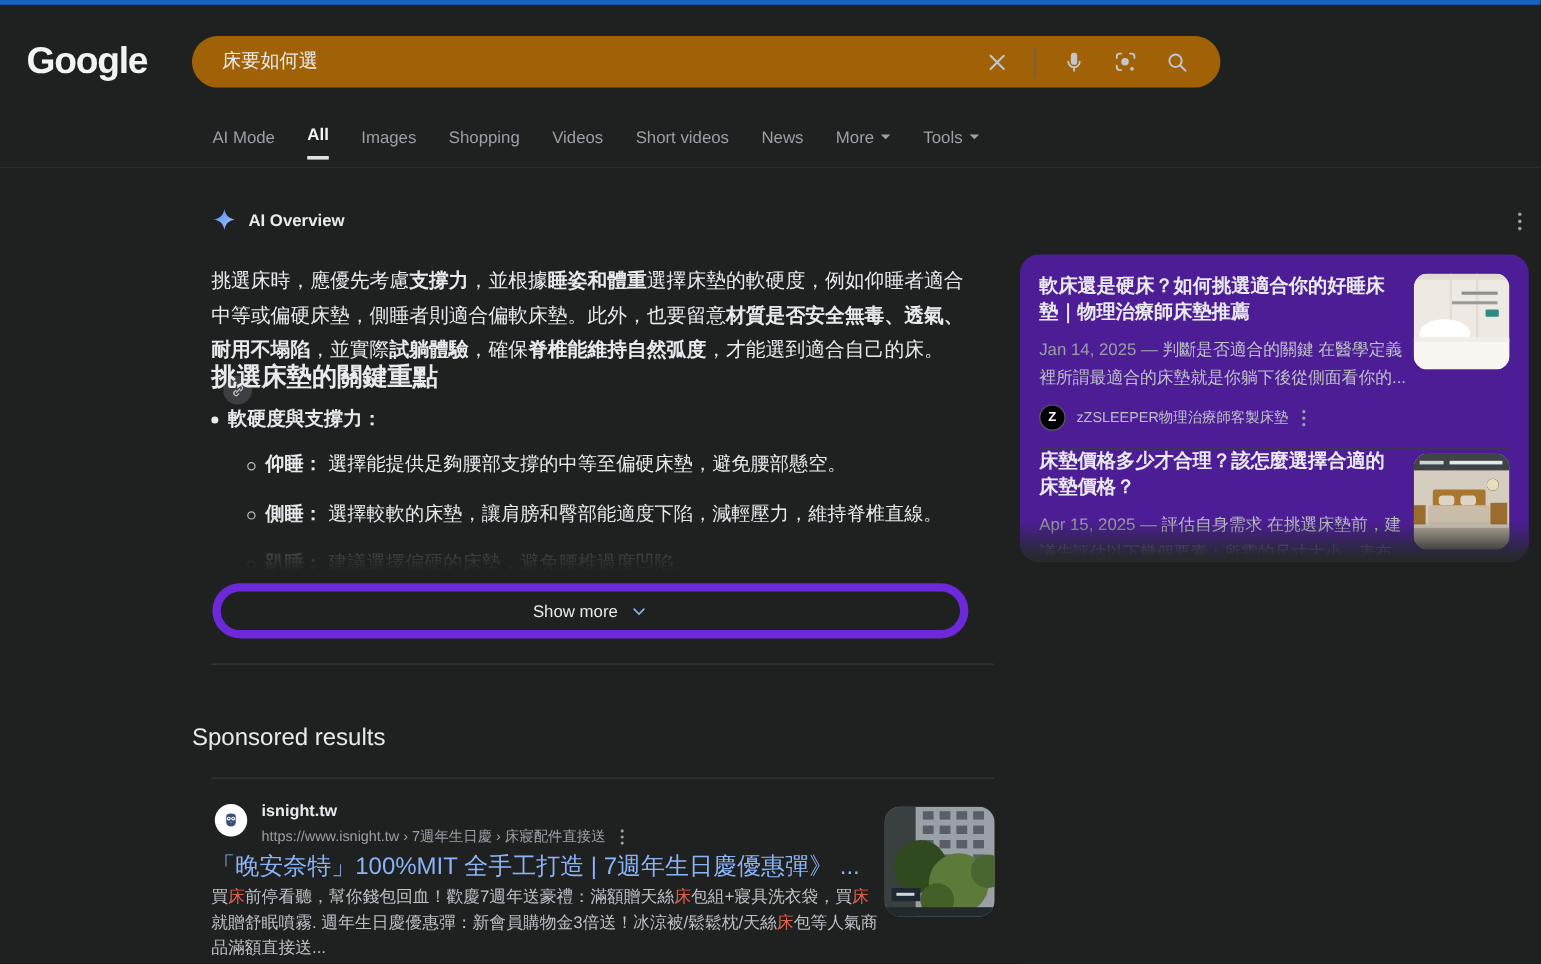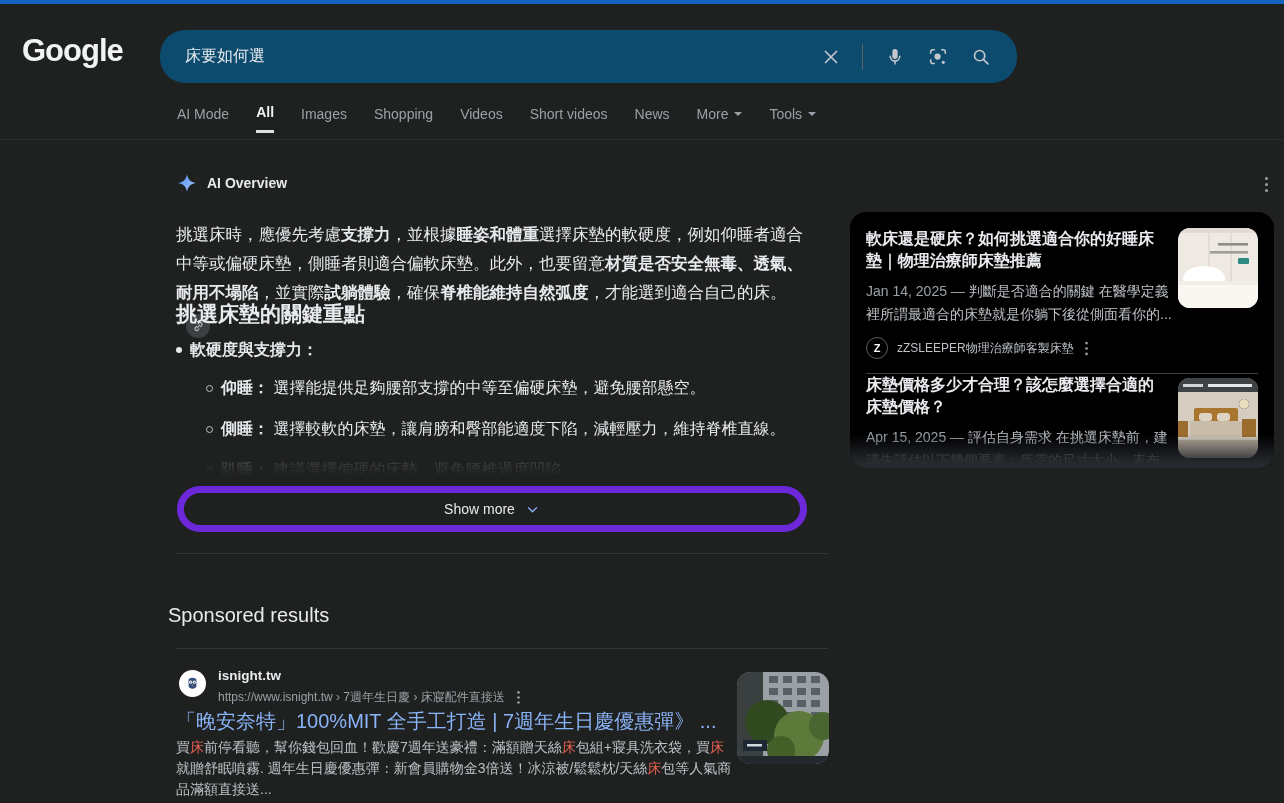--- a/index.html
+++ b/index.html
@@ -4,21 +4,21 @@
 <style>
   html,body{margin:0;padding:0;background:#161617;}
   .page{position:relative;width:1284px;height:803px;background:#1f2020;overflow:hidden;
         font-family:"Liberation Sans","DejaVu Sans",sans-serif;color:#e8eaed;}
 
   
   .top-accent{position:absolute;top:0;left:0;width:1284px;height:4px;background:#1565c0;}
 
   
   .logo{position:absolute;left:22px;top:33px;font-size:31px;font-weight:bold;letter-spacing:-1px;color:#f1f3f4;cursor:pointer;}
-  .searchbar{position:absolute;left:160px;top:30px;width:857px;height:53px;border-radius:25px;background:#0c4a6e;display:flex;align-items:center;gap:7px;}
+  .searchbar{position:absolute;left:160px;top:30px;width:857px;height:43px;border-radius:25px;background:#a16207;display:flex;align-items:center;gap:7px;}
   .query{flex:1;padding-left:25px;font-size:16px;color:#e8eaed;white-space:nowrap;overflow:hidden;}
   .sb-icons{display:flex;align-items:center;gap:21px;padding-right:25px;}
   .sb-icons .ic{display:flex;align-items:center;justify-content:center;cursor:pointer;}
   .vdiv{width:1px;height:26px;background:#5f6368;}
 
   .tabs{position:absolute;left:177px;top:104px;display:flex;gap:27px;font-size:14px;color:#9aa0a6;}
   .tab{display:flex;align-items:center;gap:6px;padding-bottom:10px;cursor:pointer;}
   .tab.active{color:#f1f3f4;font-weight:bold;border-bottom:3px solid #dfe1e5;}
   .caret{width:0;height:0;border-left:4px solid transparent;border-right:4px solid transparent;border-top:4px solid #9aa0a6;}
   .header-line{position:absolute;top:139px;left:0;width:1284px;height:1px;background:#2a2c2f;}
@@ -43,32 +43,32 @@
   .fade3{opacity:.5;}
   .aio-list::after{content:"";position:absolute;left:0;right:0;bottom:0;height:48px;
         background:linear-gradient(to bottom,rgba(31,32,32,0),#1f2020 92%);pointer-events:none;}
 
   .show-more{position:absolute;left:177px;top:486px;width:630px;height:46px;box-sizing:border-box;
         border:7px solid #6d28d9;border-radius:24px;background:transparent;color:#e8eaed;font-size:14px;
         display:flex;align-items:center;justify-content:center;gap:10px;cursor:pointer;font-family:inherit;}
   .hline{position:absolute;height:1px;background:#35383b;}
 
   
-  .sp-head{position:absolute;left:168px;top:604px;font-size:20px;color:#e8eaed;}
+  .sp-head{position:absolute;left:160px;top:604px;font-size:20px;color:#e8eaed;}
   .ad{position:absolute;left:176px;top:660px;width:656px;height:143px;}
   .ad-favicon{position:absolute;left:3px;top:10px;width:27px;height:27px;border-radius:50%;background:#fff;overflow:hidden;display:flex;align-items:center;justify-content:center;}
   .ad-site{position:absolute;left:42px;top:8px;font-size:13.5px;font-weight:bold;color:#e8eaed;cursor:pointer;}
   .ad-url{position:absolute;left:42px;top:28px;font-size:12px;color:#9aa0a6;display:flex;align-items:center;gap:10px;}
   .ad-title{position:absolute;left:0;top:48px;font-size:20px;color:#8ab4f8;white-space:nowrap;cursor:pointer;text-align:right;}
   .ad-desc{position:absolute;left:0;top:77px;width:556px;font-size:14px;line-height:21px;color:#bdc1c6;}
   .hl{color:#e2604e;}
   .ad-thumb{position:absolute;left:561px;top:12px;width:92px;height:92px;border-radius:14px;overflow:hidden;cursor:pointer;}
 
   
-  .sidebar{position:absolute;left:850px;top:212px;width:424px;height:256px;border-radius:16px;background:#000000;overflow:hidden;}
+  .sidebar{position:absolute;left:850px;top:212px;width:424px;height:256px;border-radius:16px;background:#4c1d95;overflow:hidden;}
   .sb-inner{position:relative;padding:16px;}
   .card-title{width:302px;font-size:16px;line-height:21.5px;font-weight:bold;color:#e8eaed;cursor:pointer;}
   .card-title.t2m{}
   .thumb{position:absolute;right:16px;width:80px;height:80px;border-radius:12px;overflow:hidden;cursor:pointer;}
   .pos1{top:16px;} .pos2{top:166px;}
   .card-snippet{width:314px;font-size:14px;line-height:23px;color:#bdc1c6;margin-top:9px;}
   .date{color:#9aa0a6;}
   .dim{opacity:.55;display:block;}
   .source-row{display:flex;align-items:center;gap:9px;margin-top:11px;}
   .src-logo{width:20px;height:20px;border-radius:50%;background:#000;border:1px solid #5a5d61;color:#fff;

